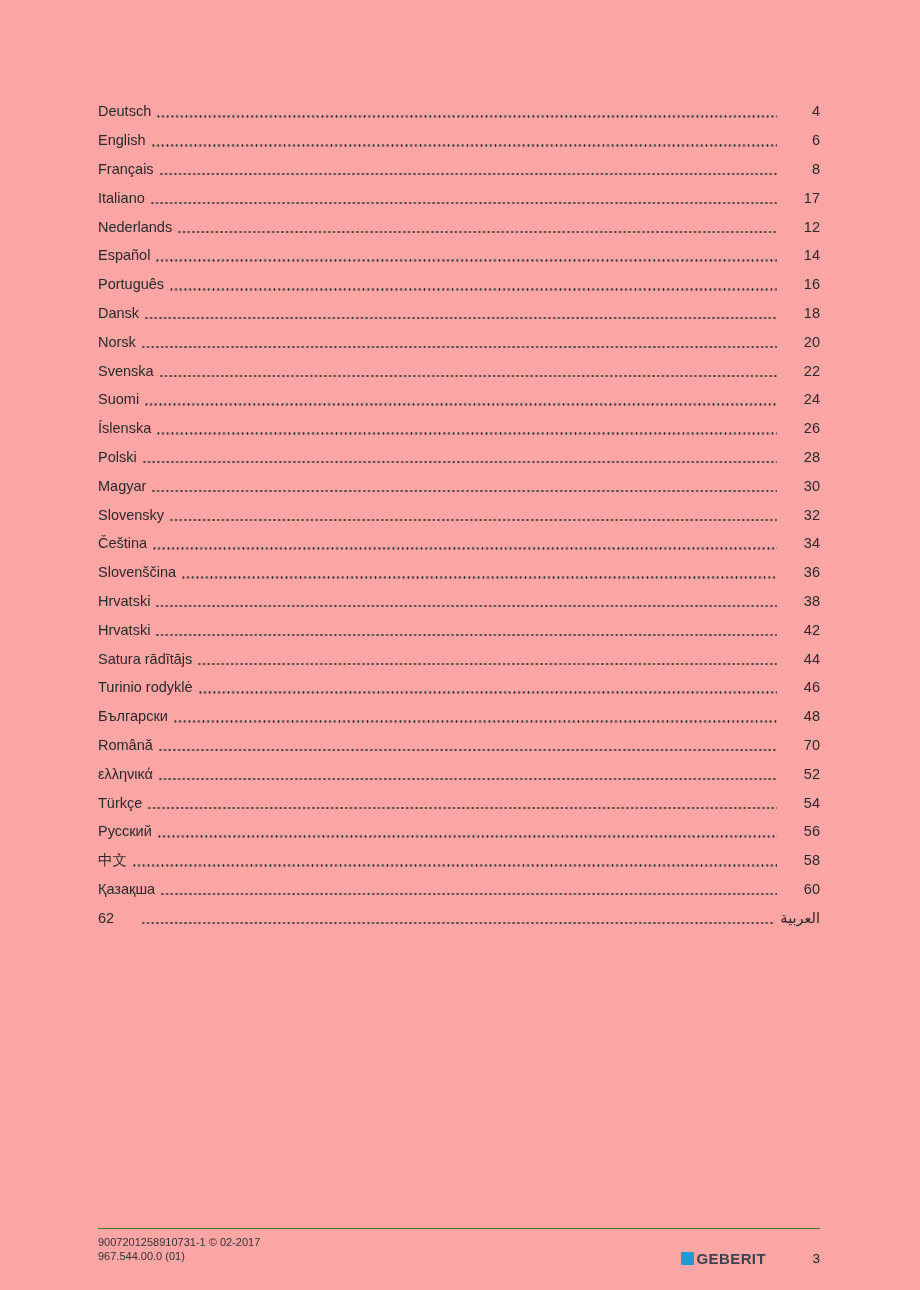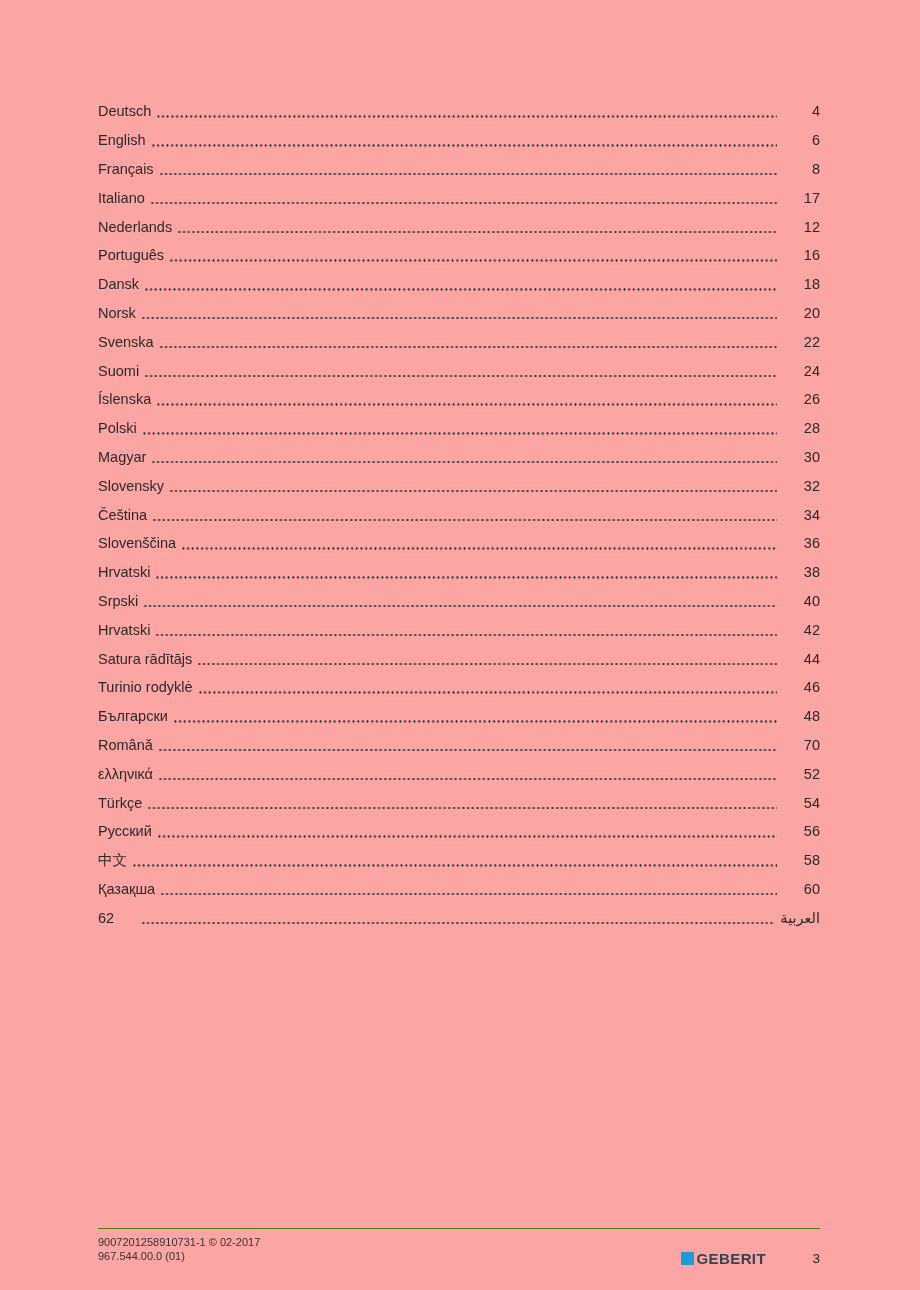--- a/index.html
+++ b/index.html
@@ -141,20 +141,25 @@
         <span class="label">Italiano</span>
         <span class="dots"></span>
         <span class="num">17</span>
       </div>
       <div class="toc-row">
         <span class="label">Nederlands</span>
         <span class="dots"></span>
         <span class="num">12</span>
       </div>
       <div class="toc-row">
+        <span class="label">Español</span>
+        <span class="dots"></span>
+        <span class="num">14</span>
+      </div>
+      <div class="toc-row">
         <span class="label">Português</span>
         <span class="dots"></span>
         <span class="num">16</span>
       </div>
       <div class="toc-row">
         <span class="label">Dansk</span>
         <span class="dots"></span>
         <span class="num">18</span>
       </div>
       <div class="toc-row">
@@ -199,25 +204,20 @@
       </div>
       <div class="toc-row">
         <span class="label">Slovenščina</span>
         <span class="dots"></span>
         <span class="num">36</span>
       </div>
       <div class="toc-row">
         <span class="label">Hrvatski</span>
         <span class="dots"></span>
         <span class="num">38</span>
-      </div>
-      <div class="toc-row">
-        <span class="label">Srpski</span>
-        <span class="dots"></span>
-        <span class="num">40</span>
       </div>
       <div class="toc-row">
         <span class="label">Hrvatski</span>
         <span class="dots"></span>
         <span class="num">42</span>
       </div>
       <div class="toc-row">
         <span class="label">Satura rādītājs</span>
         <span class="dots"></span>
         <span class="num">44</span>

